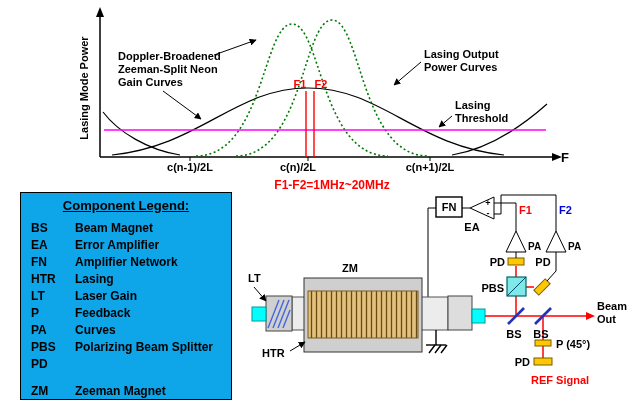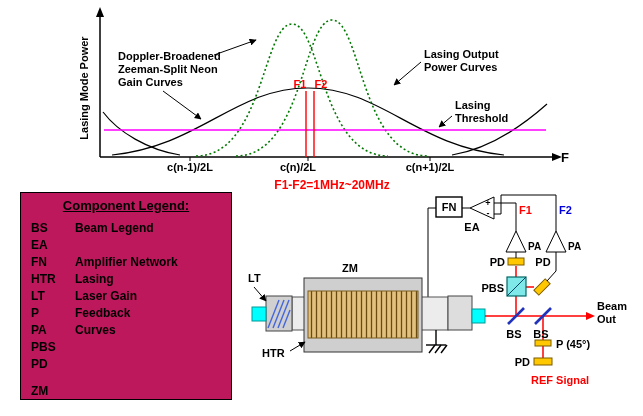--- a/index.html
+++ b/index.html
@@ -5,21 +5,21 @@
   html,body{margin:0;padding:0;background:#fff;}
   .page{position:relative;width:643px;height:416px;background:#fff;
         font-family:"Liberation Sans",sans-serif;overflow:hidden;}
   svg{font-family:"Liberation Sans",sans-serif;font-weight:700;}
   .t9{font-size:9px;}
   .t10{font-size:10px;}
   .t11{font-size:11px;}
   .t12{font-size:12px;}
   .t13{font-size:13px;}
   .legend{position:absolute;left:20px;top:192px;width:212px;height:208px;
-          border:1px solid #000;background:#be185d;box-sizing:border-box;}
+          border:1px solid #000;background:#0ea5e9;box-sizing:border-box;}
   .legend-title{font-size:13px;font-weight:700;text-decoration:underline;
                 text-align:center;margin:5px 0 7px 0;}
   .legend-row{display:flex;font-size:12px;font-weight:700;line-height:17px;
               padding-left:10px;}
   .legend-row .abbr{width:44px;flex:none;}
   .legend-row.gap{margin-top:10px;}
 </style>
 </head>
 <body>
 
@@ -185,24 +185,25 @@
     <rect x="534" y="358" width="18" height="7" stroke="#7a5a00" fill="#FFC800"></rect>
     <text x="530" y="366" class="t11" text-anchor="end">PD</text>
     <text x="531" y="384" class="t11" fill="#FF0000">REF Signal</text>
   </g>
 </svg>
 
 <div class="legend">
   <div class="legend-title">Component Legend:</div>
   <div class="legend-row">
     <span class="abbr">BS</span>
-    <span class="name">Beam Legend</span>
+    <span class="name">Beam Magnet</span>
   </div>
   <div class="legend-row">
     <span class="abbr">EA</span>
+    <span class="name">Error Amplifier</span>
   </div>
   <div class="legend-row">
     <span class="abbr">FN</span>
     <span class="name">Amplifier Network</span>
   </div>
   <div class="legend-row">
     <span class="abbr">HTR</span>
     <span class="name">Lasing</span>
   </div>
   <div class="legend-row">
@@ -212,22 +213,24 @@
   <div class="legend-row">
     <span class="abbr">P</span>
     <span class="name">Feedback</span>
   </div>
   <div class="legend-row">
     <span class="abbr">PA</span>
     <span class="name">Curves</span>
   </div>
   <div class="legend-row">
     <span class="abbr">PBS</span>
+    <span class="name">Polarizing Beam Splitter</span>
   </div>
   <div class="legend-row">
     <span class="abbr">PD</span>
   </div>
   <div class="legend-row gap">
     <span class="abbr">ZM</span>
+    <span class="name">Zeeman Magnet</span>
   </div>
 </div>
 
 </div>
 
 </body></html>

